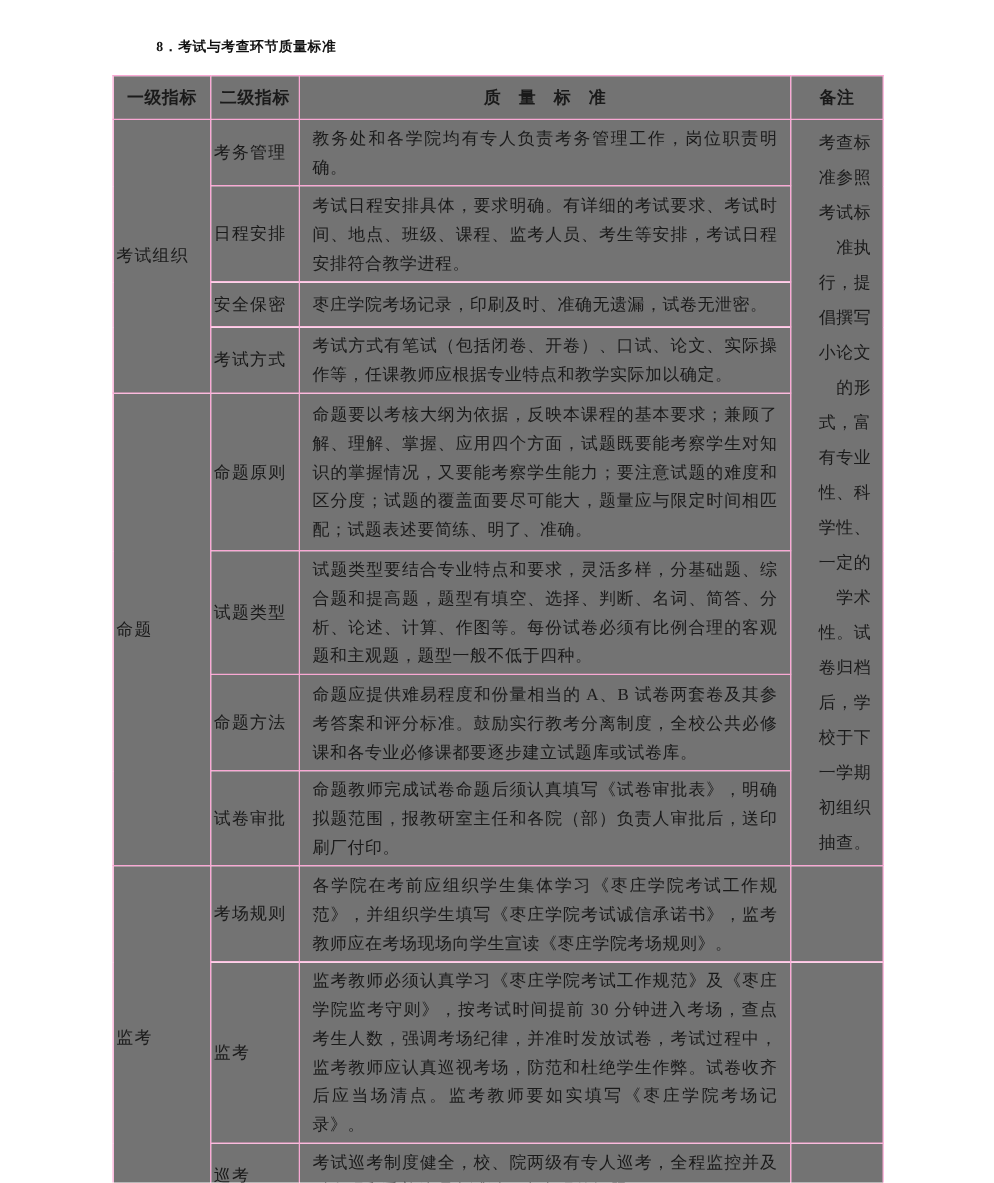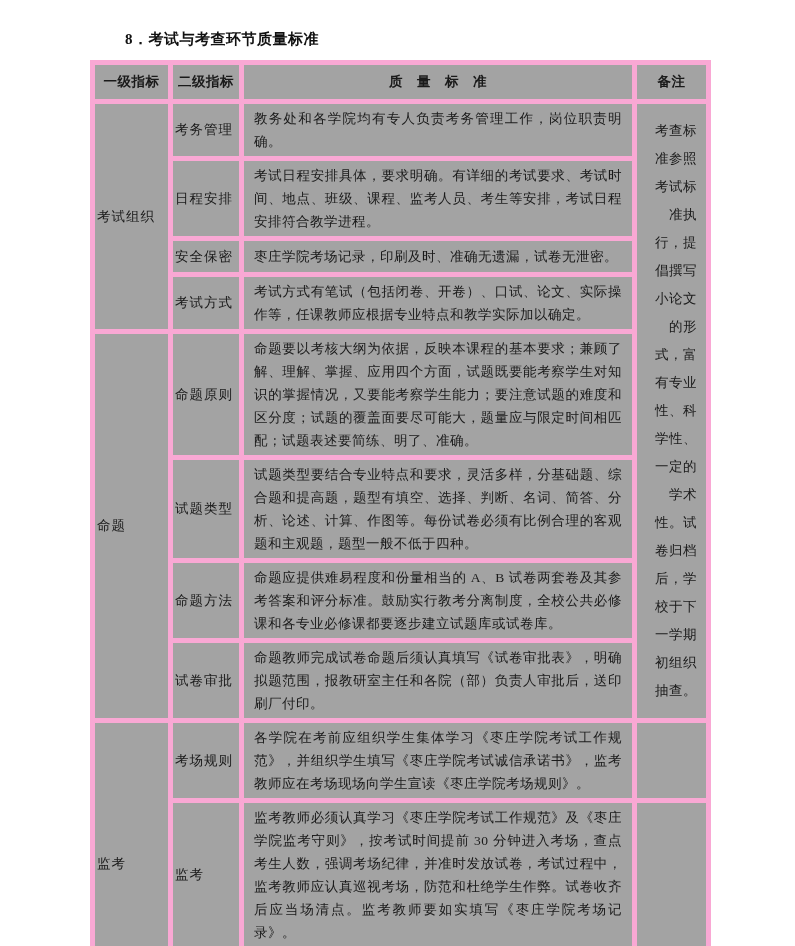--- a/index.html
+++ b/index.html
@@ -11,44 +11,44 @@
     width: 795px;
     height: 946px;
     position: relative;
     font-family: "Liberation Serif", "DejaVu Serif", serif;
     color: #1a1a1a;
   }
   .doc-title {
     position: absolute;
     left: 125px;
     top: 30px;
-    font-size: 15px;
+    font-size: 11px;
     font-weight: bold;
     color: #111111;
     letter-spacing: 0.5px;
     white-space: nowrap;
   }
   table.quality-table {
     position: absolute;
     left: 90px;
     top: 60px;
     width: 616px;
     border-collapse: collapse;
     table-layout: fixed;
   }
   .quality-table col.c1 { width: 78px; }
   .quality-table col.c2 { width: 71px; }
   .quality-table col.c3 { width: 393px; }
   .quality-table col.c4 { width: 74px; }
   .quality-table th,
   .quality-table td {
-    border: 5px solid #f9a8d4;
+    border: 1px solid #f9a8d4;
     font-size: 13.5px;
     color: #1a1a1a;
-    background: #a3a3a3;
+    background: #737373;
     overflow: hidden;
   }
   .quality-table th {
     font-weight: bold;
     text-align: center;
     height: 32px;
     letter-spacing: 0.5px;
   }
   td.lv1, td.lv2 {
     text-align: left;

